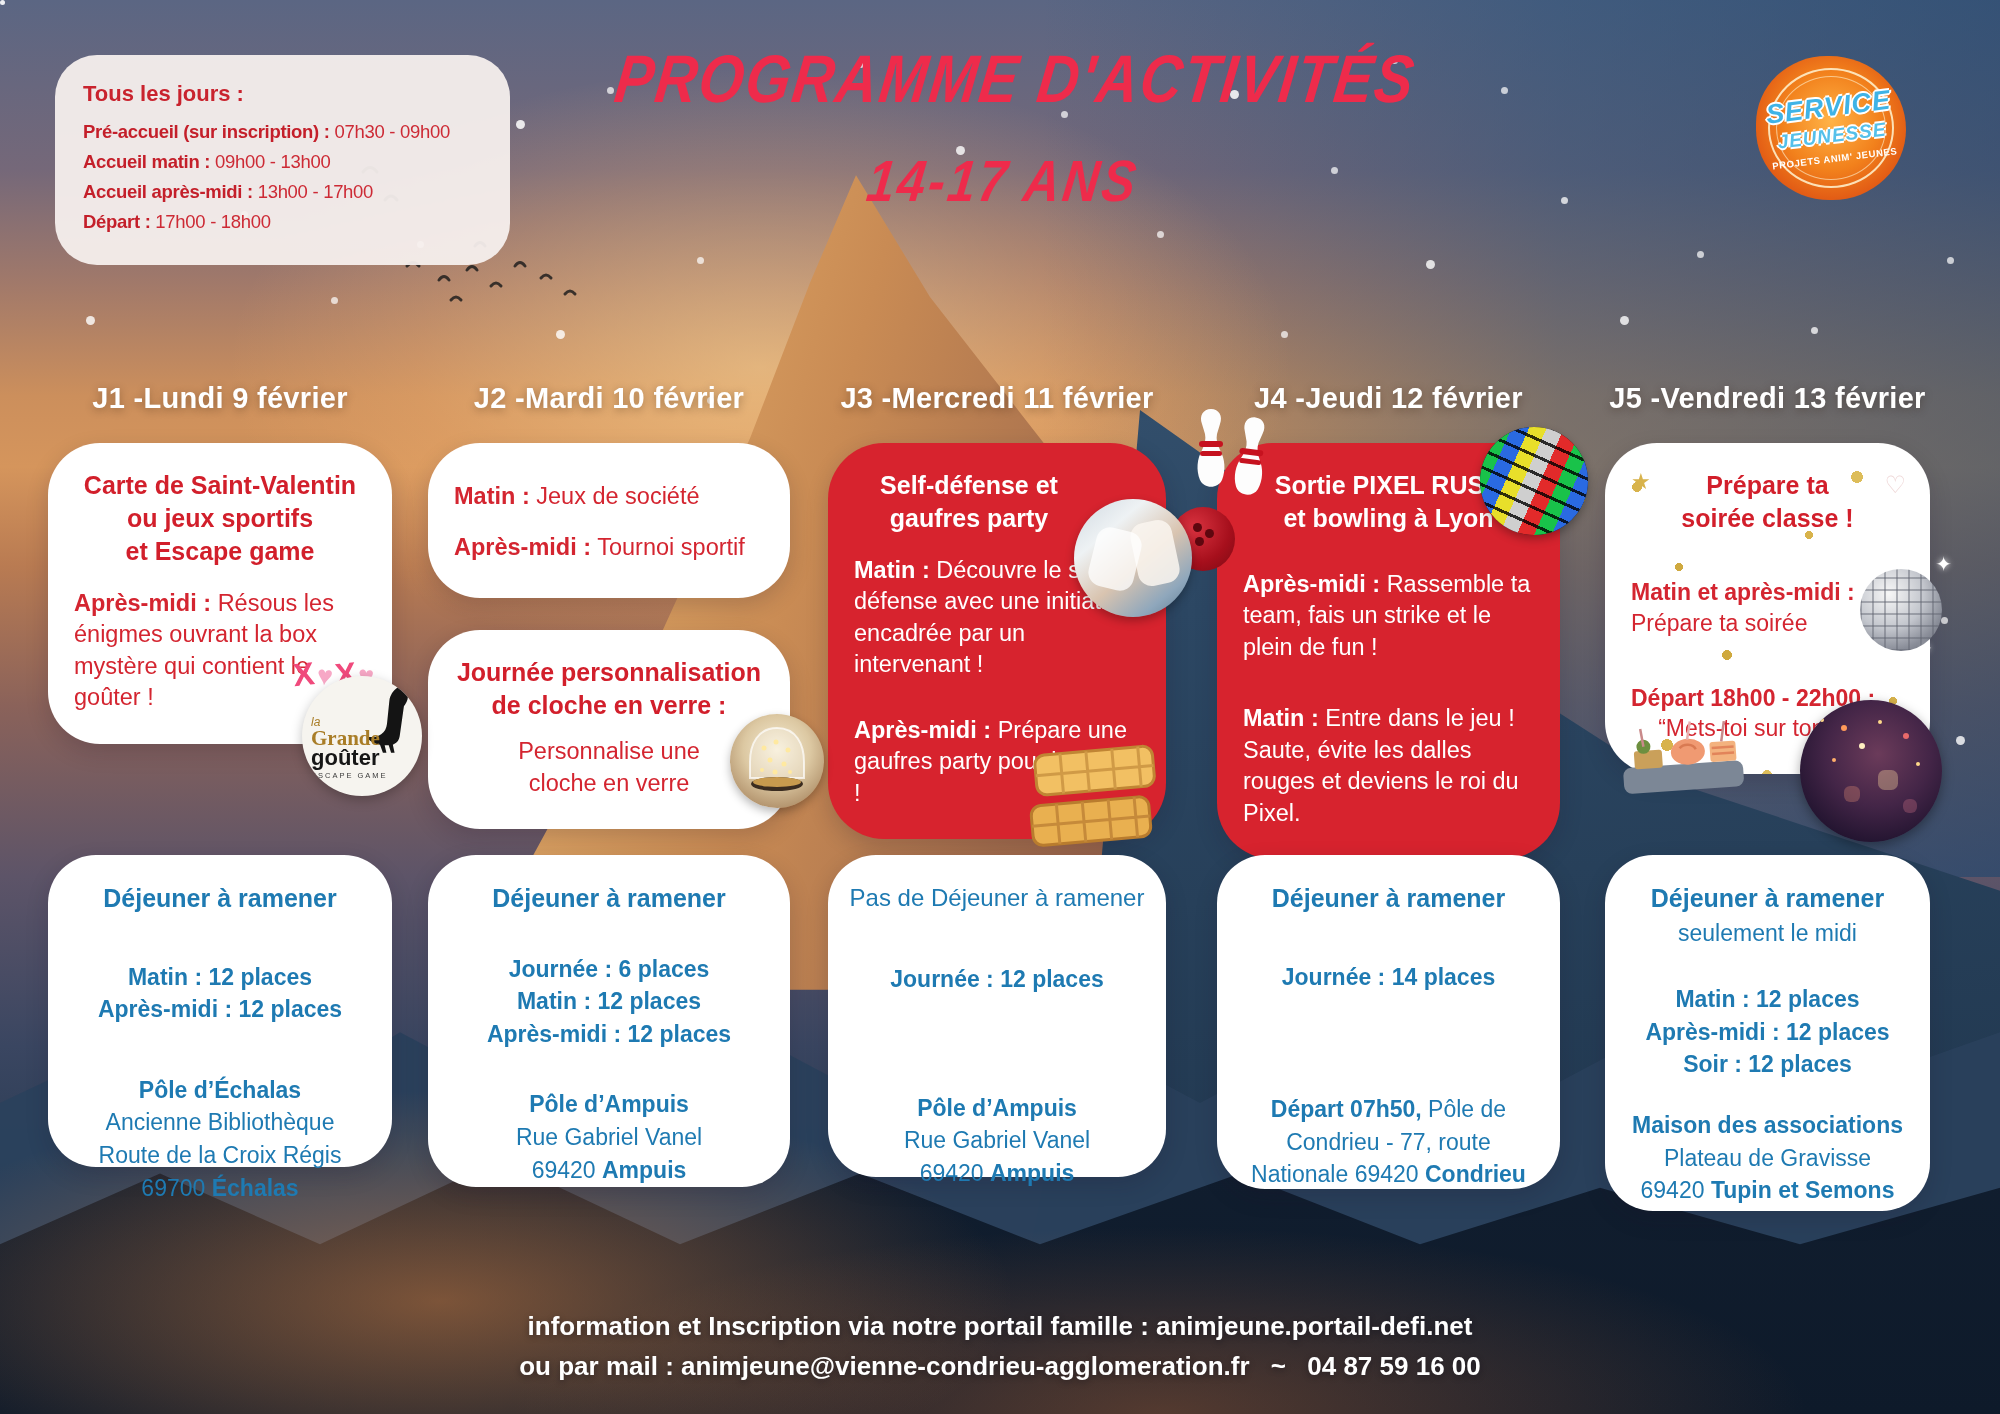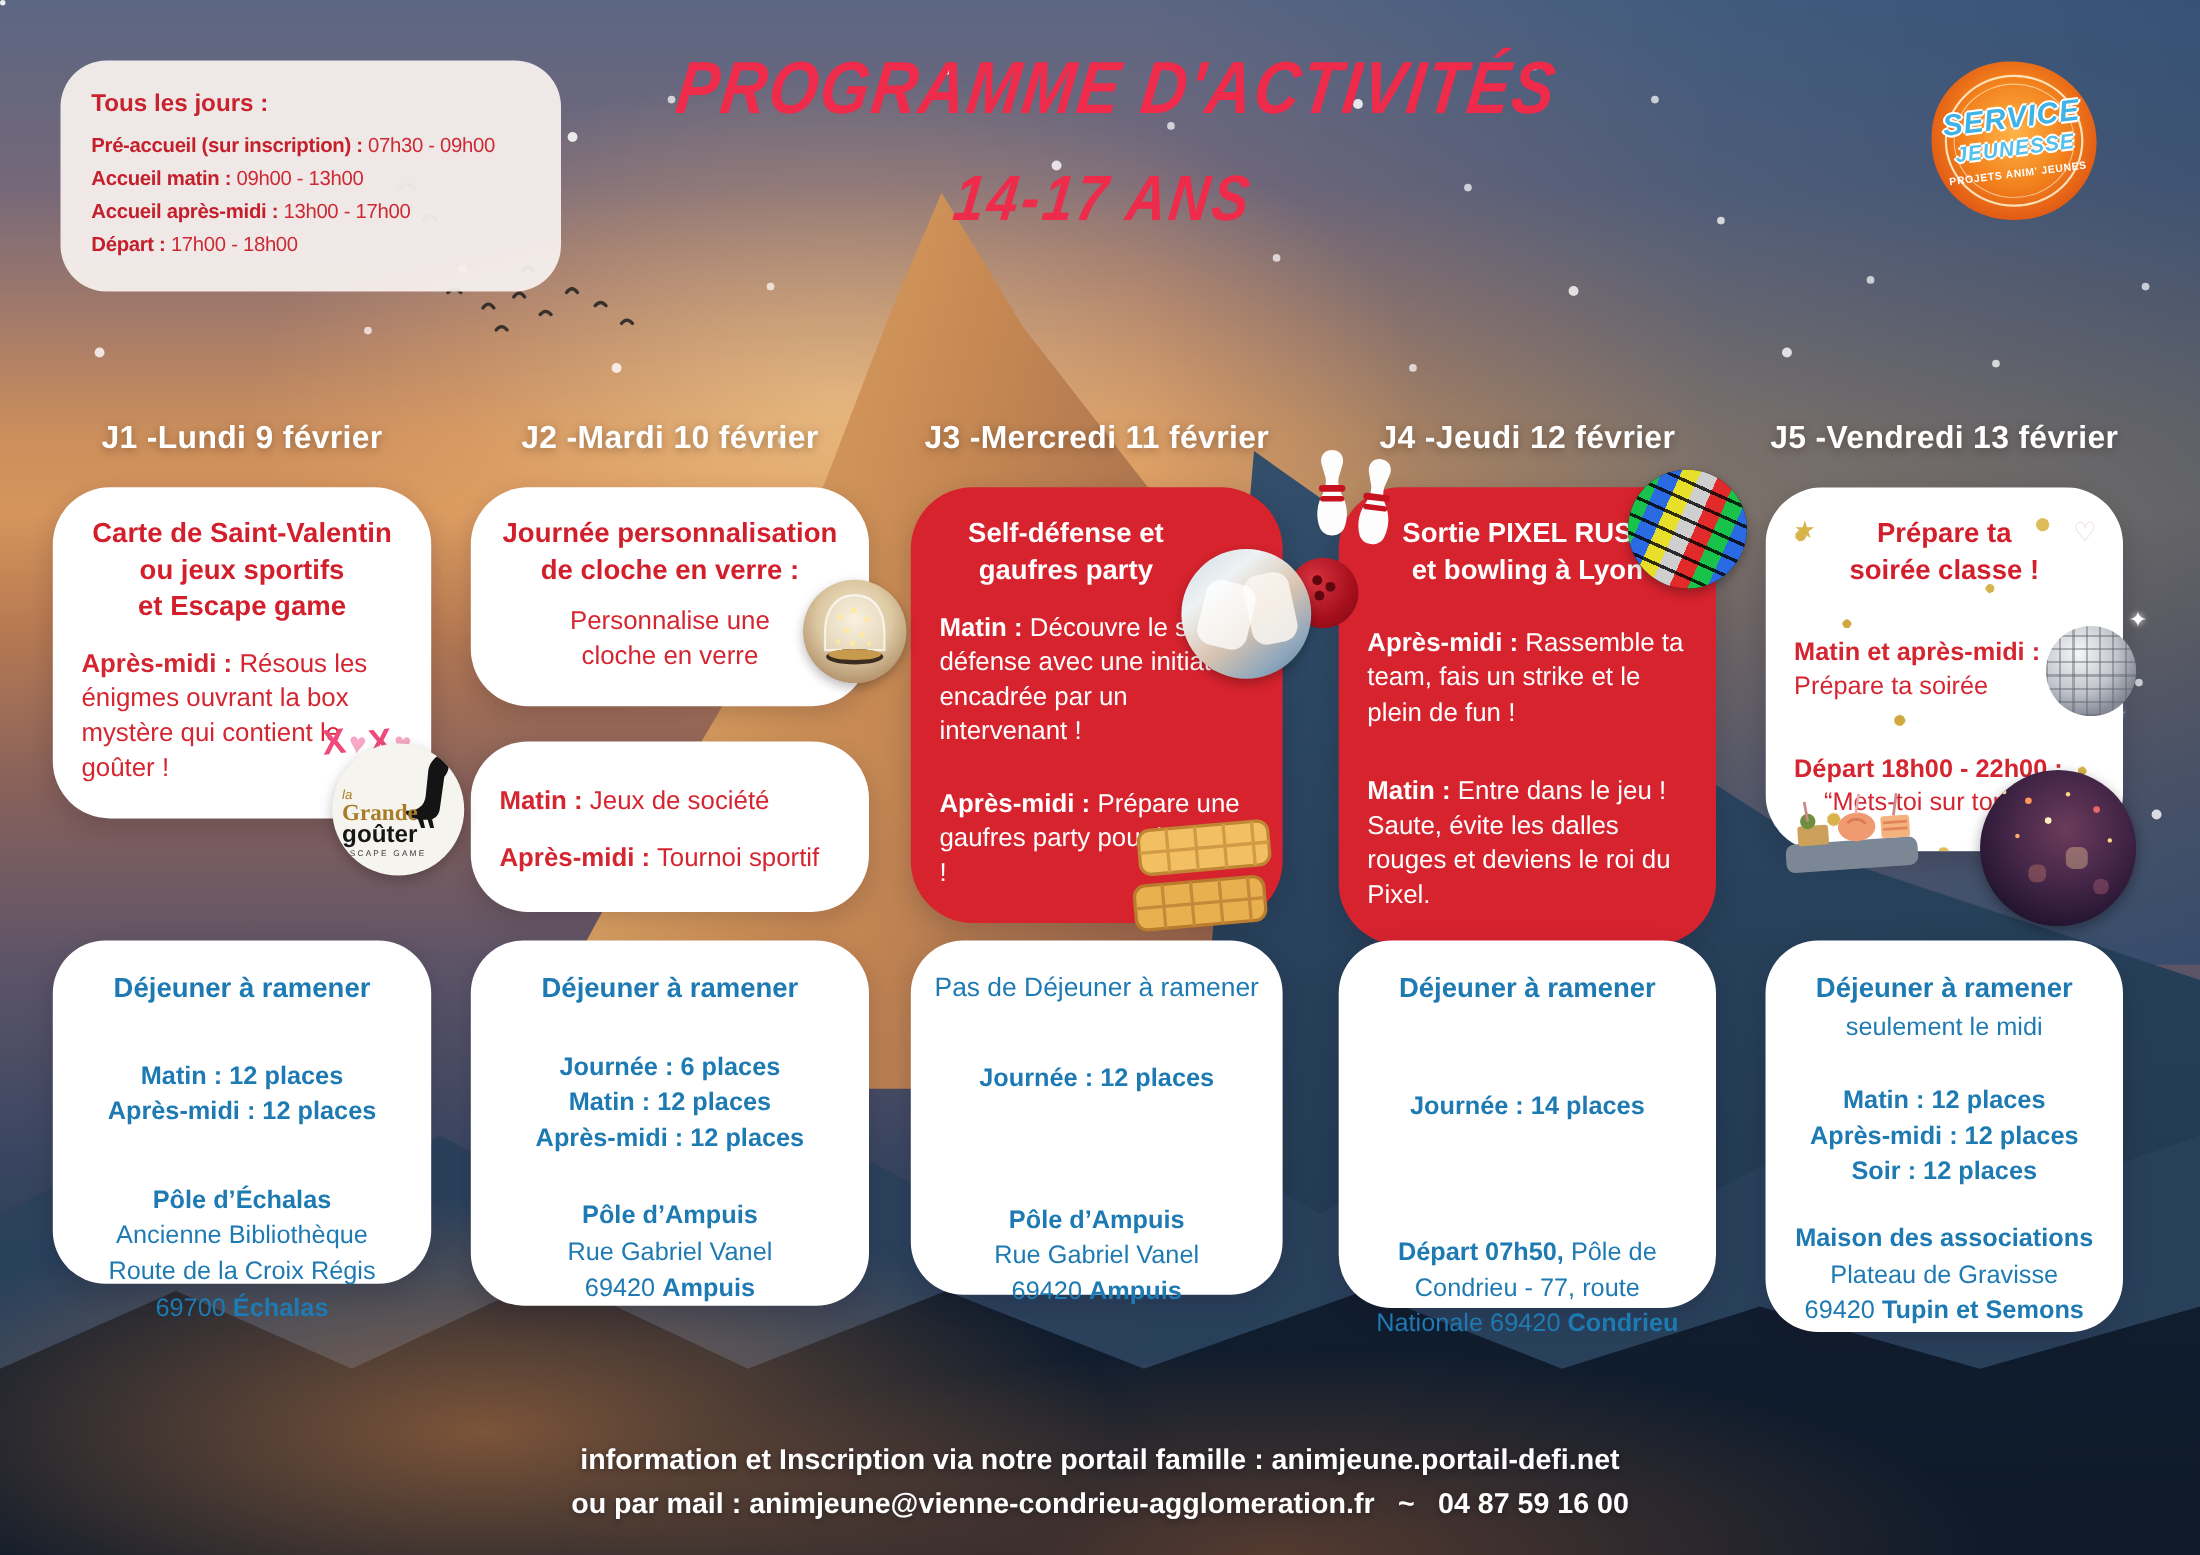--- a/index.html
+++ b/index.html
@@ -101,21 +101,21 @@
      color:#1e7ab2;text-align:center;font-size:23px;line-height:1.42;box-sizing:border-box;
      padding:26px 18px;box-shadow:0 8px 22px rgba(25,18,38,.18);}
   .lunch .t{font-weight:bold;font-size:25px;}
   .lunch .t.reg{font-weight:normal;font-size:24px;}
   .lunch .sub{font-size:23px;}
   .lunch .places{font-weight:bold;}
   .lunch .loc .nm{font-weight:bold;}
   #col1 .lunch{height:312px;}  #col1 .places{margin-top:44px;} #col1 .loc{margin-top:48px;}
   #col2 .lunch{height:332px;}  #col2 .places{margin-top:36px;} #col2 .loc{margin-top:38px;}
   #col3 .lunch{height:322px;}  #col3 .places{margin-top:48px;} #col3 .loc{margin-top:96px;}
-  #col4 .lunch{height:334px;}  #col4 .places{margin-top:72px;}
+  #col4 .lunch{height:334px;}  #col4 .places{margin-top:44px;}
   #col4 .dep{margin-top:100px;max-width:280px;margin-left:auto;margin-right:auto;}
   #col5 .lunch{height:356px;}  #col5 .places{margin-top:34px;} #col5 .loc{margin-top:28px;}
 
   
   #col2 .card + .card{margin-top:32px;}
   #col2 .card.c2{padding:34px 26px;}
   #col3 .ttl{padding-right:56px;}
   #col5 .card{font-size:23px;}
   #col5 .card{background:
      radial-gradient(circle 5px at 32px 44px,#d8b34c 97%,rgba(0,0,0,0)),
@@ -281,20 +281,24 @@
         <div class="nm">Pôle d’Échalas</div>
         <div>Ancienne Bibliothèque</div>
         <div>Route de la Croix Régis</div>
         <div><span>69700</span> <b>Échalas</b></div>
       </div>
     </div>
   </div>
 
   <div class="col" id="col2">
     <h2 class="dayh">J2 -Mardi 10 février</h2>
+    <div class="card c2">
+      <p style="margin-top:4px;"><b>Matin :</b><span> Jeux de société</span></p>
+      <p><b>Après-midi :</b><span> Tournoi sportif</span></p>
+    </div>
     <div class="card">
       <div class="ttl">
         <div>Journée personnalisation</div>
         <div>de cloche en verre :</div>
       </div>
       <div class="intro">
         <div>Personnalise une</div>
         <div>cloche en verre</div>
       </div>
       <div class="cloche">
@@ -307,24 +311,20 @@
             <circle cx="28" cy="36" r="2.5"></circle>
               <circle cx="42" cy="40" r="2.5"></circle>
               <circle cx="33" cy="48" r="2.5"></circle>
             <circle cx="20" cy="46" r="2"></circle>
               <circle cx="48" cy="48" r="2"></circle>
           </g>
           <ellipse cx="35" cy="60" rx="26" ry="7" fill="#3a2c20"></ellipse>
           <ellipse cx="35" cy="58" rx="24" ry="5" fill="#c79a4e"></ellipse>
         </svg>
       </div>
-    </div>
-    <div class="card c2">
-      <p style="margin-top:4px;"><b>Matin :</b><span> Jeux de société</span></p>
-      <p><b>Après-midi :</b><span> Tournoi sportif</span></p>
     </div>
     <div class="lunch">
       <div class="t">Déjeuner à ramener</div>
       <div class="places">
         <div>Journée : 6 places</div>
         <div>Matin : 12 places</div>
         <div>Après-midi : 12 places</div>
       </div>
       <div class="loc">
         <div class="nm">Pôle d’Ampuis</div>

